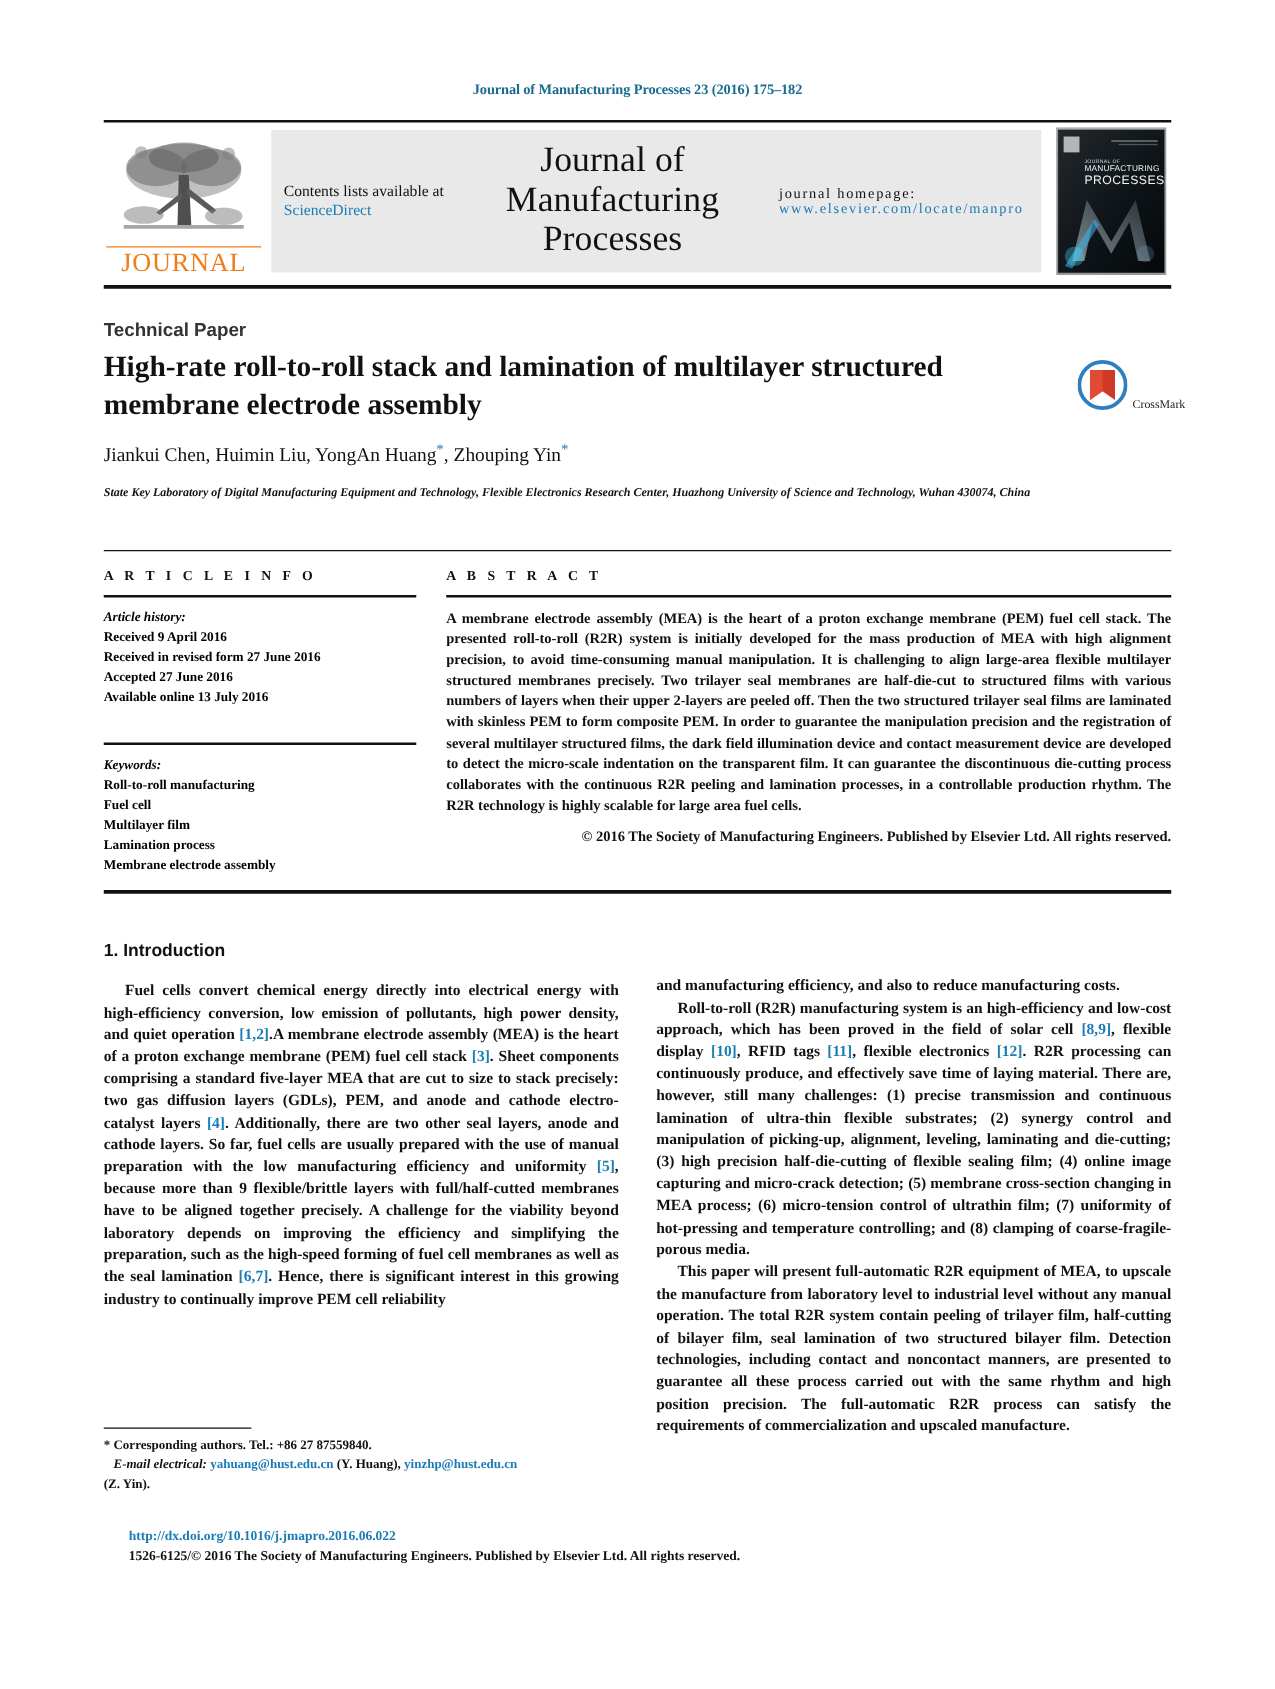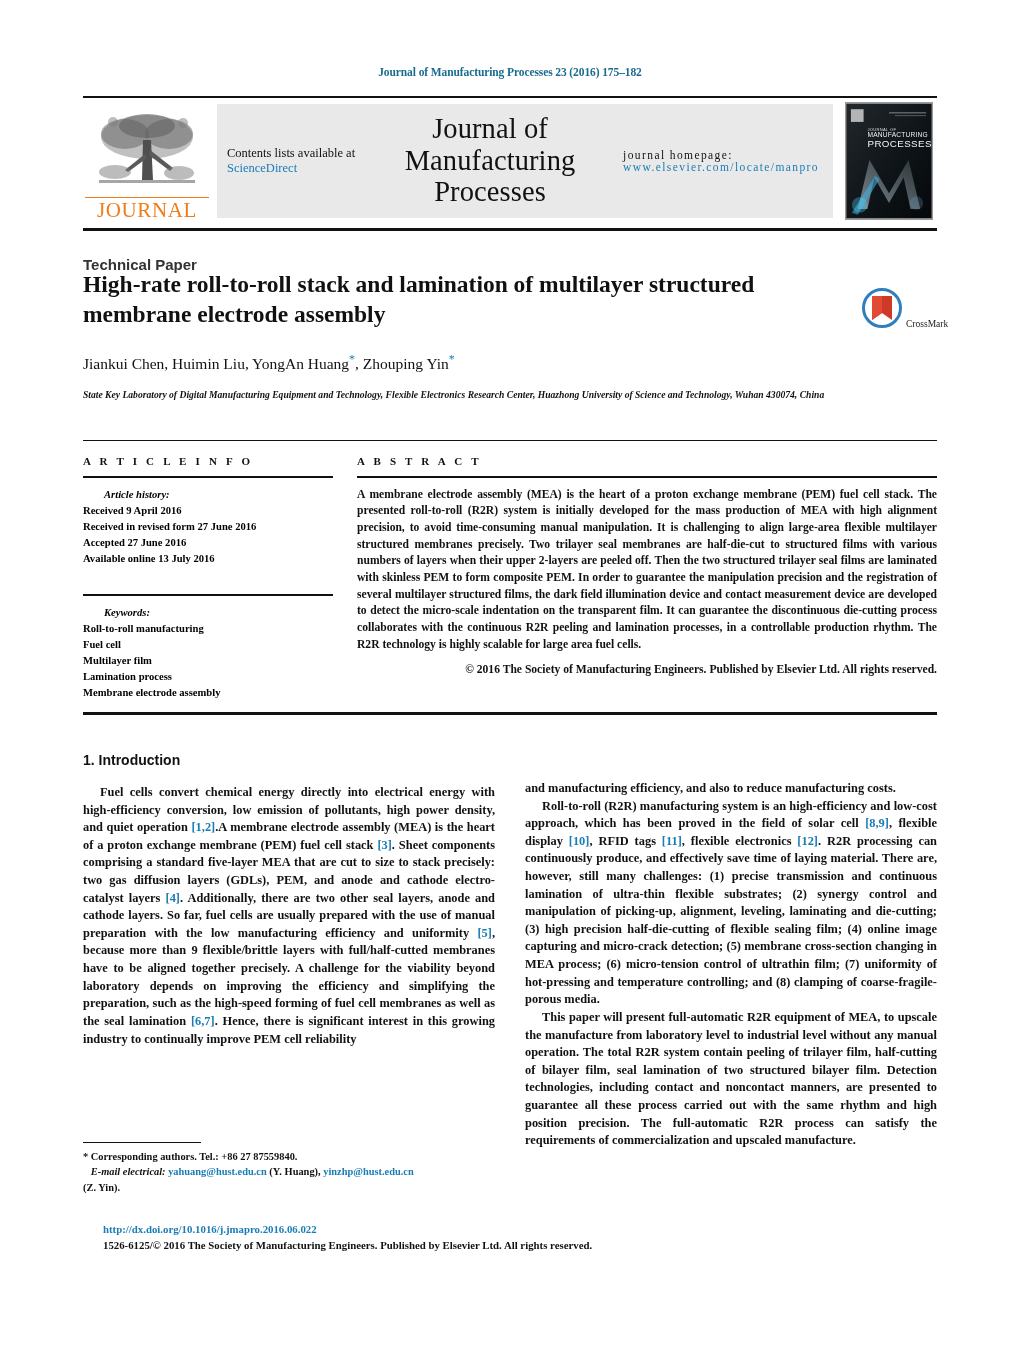--- a/index.html
+++ b/index.html
@@ -123,21 +123,21 @@
     position: absolute;
     top: 256px;
     left: 83px;
     font-size: 15px;
     font-weight: bold;
     color: #333;
     font-family: "Liberation Sans", sans-serif;
   }
   .paper-title {
     position: absolute;
-    top: 270px;
+    top: 280px;
     left: 83px;
     width: 745px;
     font-size: 23.5px;
     line-height: 1.26;
     color: #111;
     font-family: "Liberation Serif", serif;
   }
   .crossmark {
     position: absolute;
     top: 286px;
@@ -206,21 +206,20 @@
   .hrule-thin {
     height: 1.6px;
     background: #111;
     margin: 9px 0 9px 0;
   }
   .info-sub {
     font-size: 10.6px;
     font-style: italic;
     font-weight: bold;
     line-height: 1.52;
-    margin-left: 21px;
   }
   .info-line {
     font-size: 10.6px;
     font-weight: bold;
     line-height: 1.52;
   }
   .info-gap { height: 18px; }
   .abs-body {
     font-size: 11.6px;
     line-height: 1.44;

